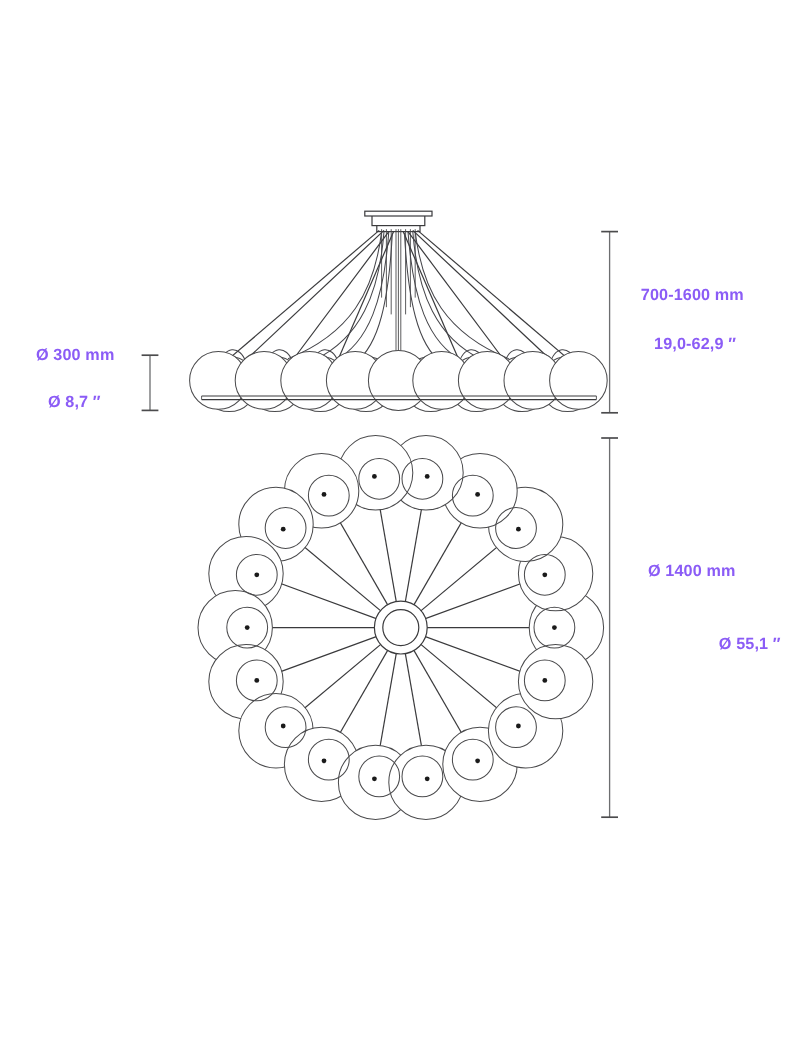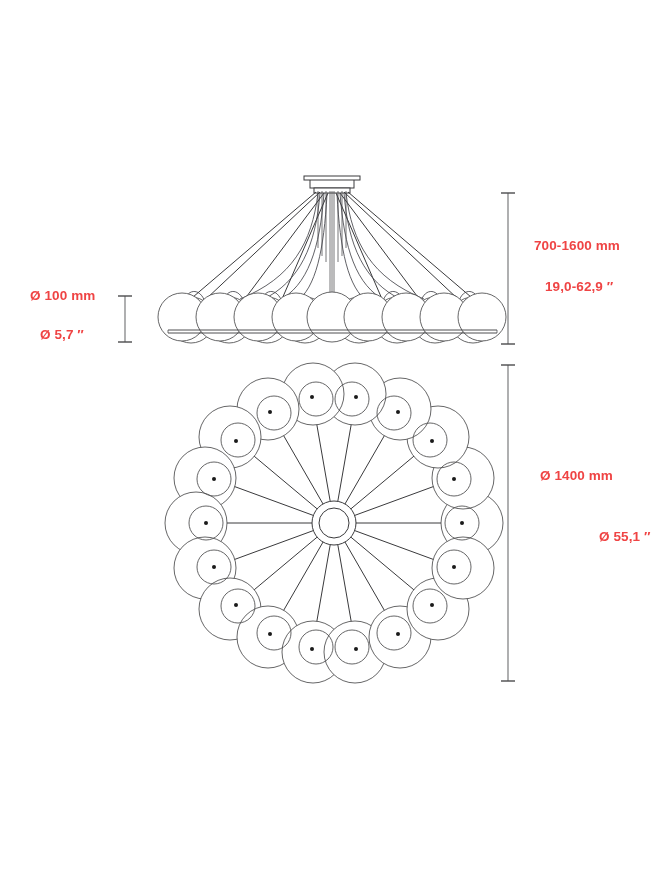--- a/index.html
+++ b/index.html
@@ -8,21 +8,21 @@
     font-family:"Liberation Sans", sans-serif;
     color:#231f20;
   }
   .sheet{position:absolute;inset:0;}
   .dimtext{
     position:absolute;
     font-weight:bold;
     font-size:13.5px;
     letter-spacing:0.1px;
     white-space:nowrap;
-    color:#ef4444;
+    color:#8b5cf6;
   }
   .dim-left-mm{left:30px;top:288px;}
   .dim-left-in{left:40px;top:327px;}
   .dim-drop-mm{left:534px;top:238px;}
   .dim-drop-in{left:545px;top:279px;}
   .dim-dia-mm{left:540px;top:468px;}
   .dim-dia-in{left:551px;top:529px;margin-left:48px;}
   svg{position:absolute;left:0;top:0;}
   .ln{fill:none;stroke:#3a3a3c;stroke-width:0.9;}
   .ln-thin{fill:none;stroke:#4a4a4c;stroke-width:0.75;}
@@ -237,22 +237,22 @@
       <line class="dimtick" x1="501" y1="344" x2="515" y2="344"></line>
     </g>
 
     <g>
       <line class="dimline" x1="508" y1="365" x2="508" y2="681"></line>
       <line class="dimtick" x1="501" y1="365" x2="515" y2="365"></line>
       <line class="dimtick" x1="501" y1="681" x2="515" y2="681"></line>
     </g>
   </svg>
 
-  <div class="dimtext dim-left-mm">Ø 100 mm</div>
-  <div class="dimtext dim-left-in">Ø 5,7 ″</div>
+  <div class="dimtext dim-left-mm">Ø 300 mm</div>
+  <div class="dimtext dim-left-in">Ø 8,7 ″</div>
 
   <div class="dimtext dim-drop-mm">700-1600 mm</div>
   <div class="dimtext dim-drop-in">19,0-62,9 ″</div>
 
   <div class="dimtext dim-dia-mm">Ø 1400 mm</div>
   <div class="dimtext dim-dia-in">Ø 55,1 ″</div>
 
 </div>
 
 </body></html>

